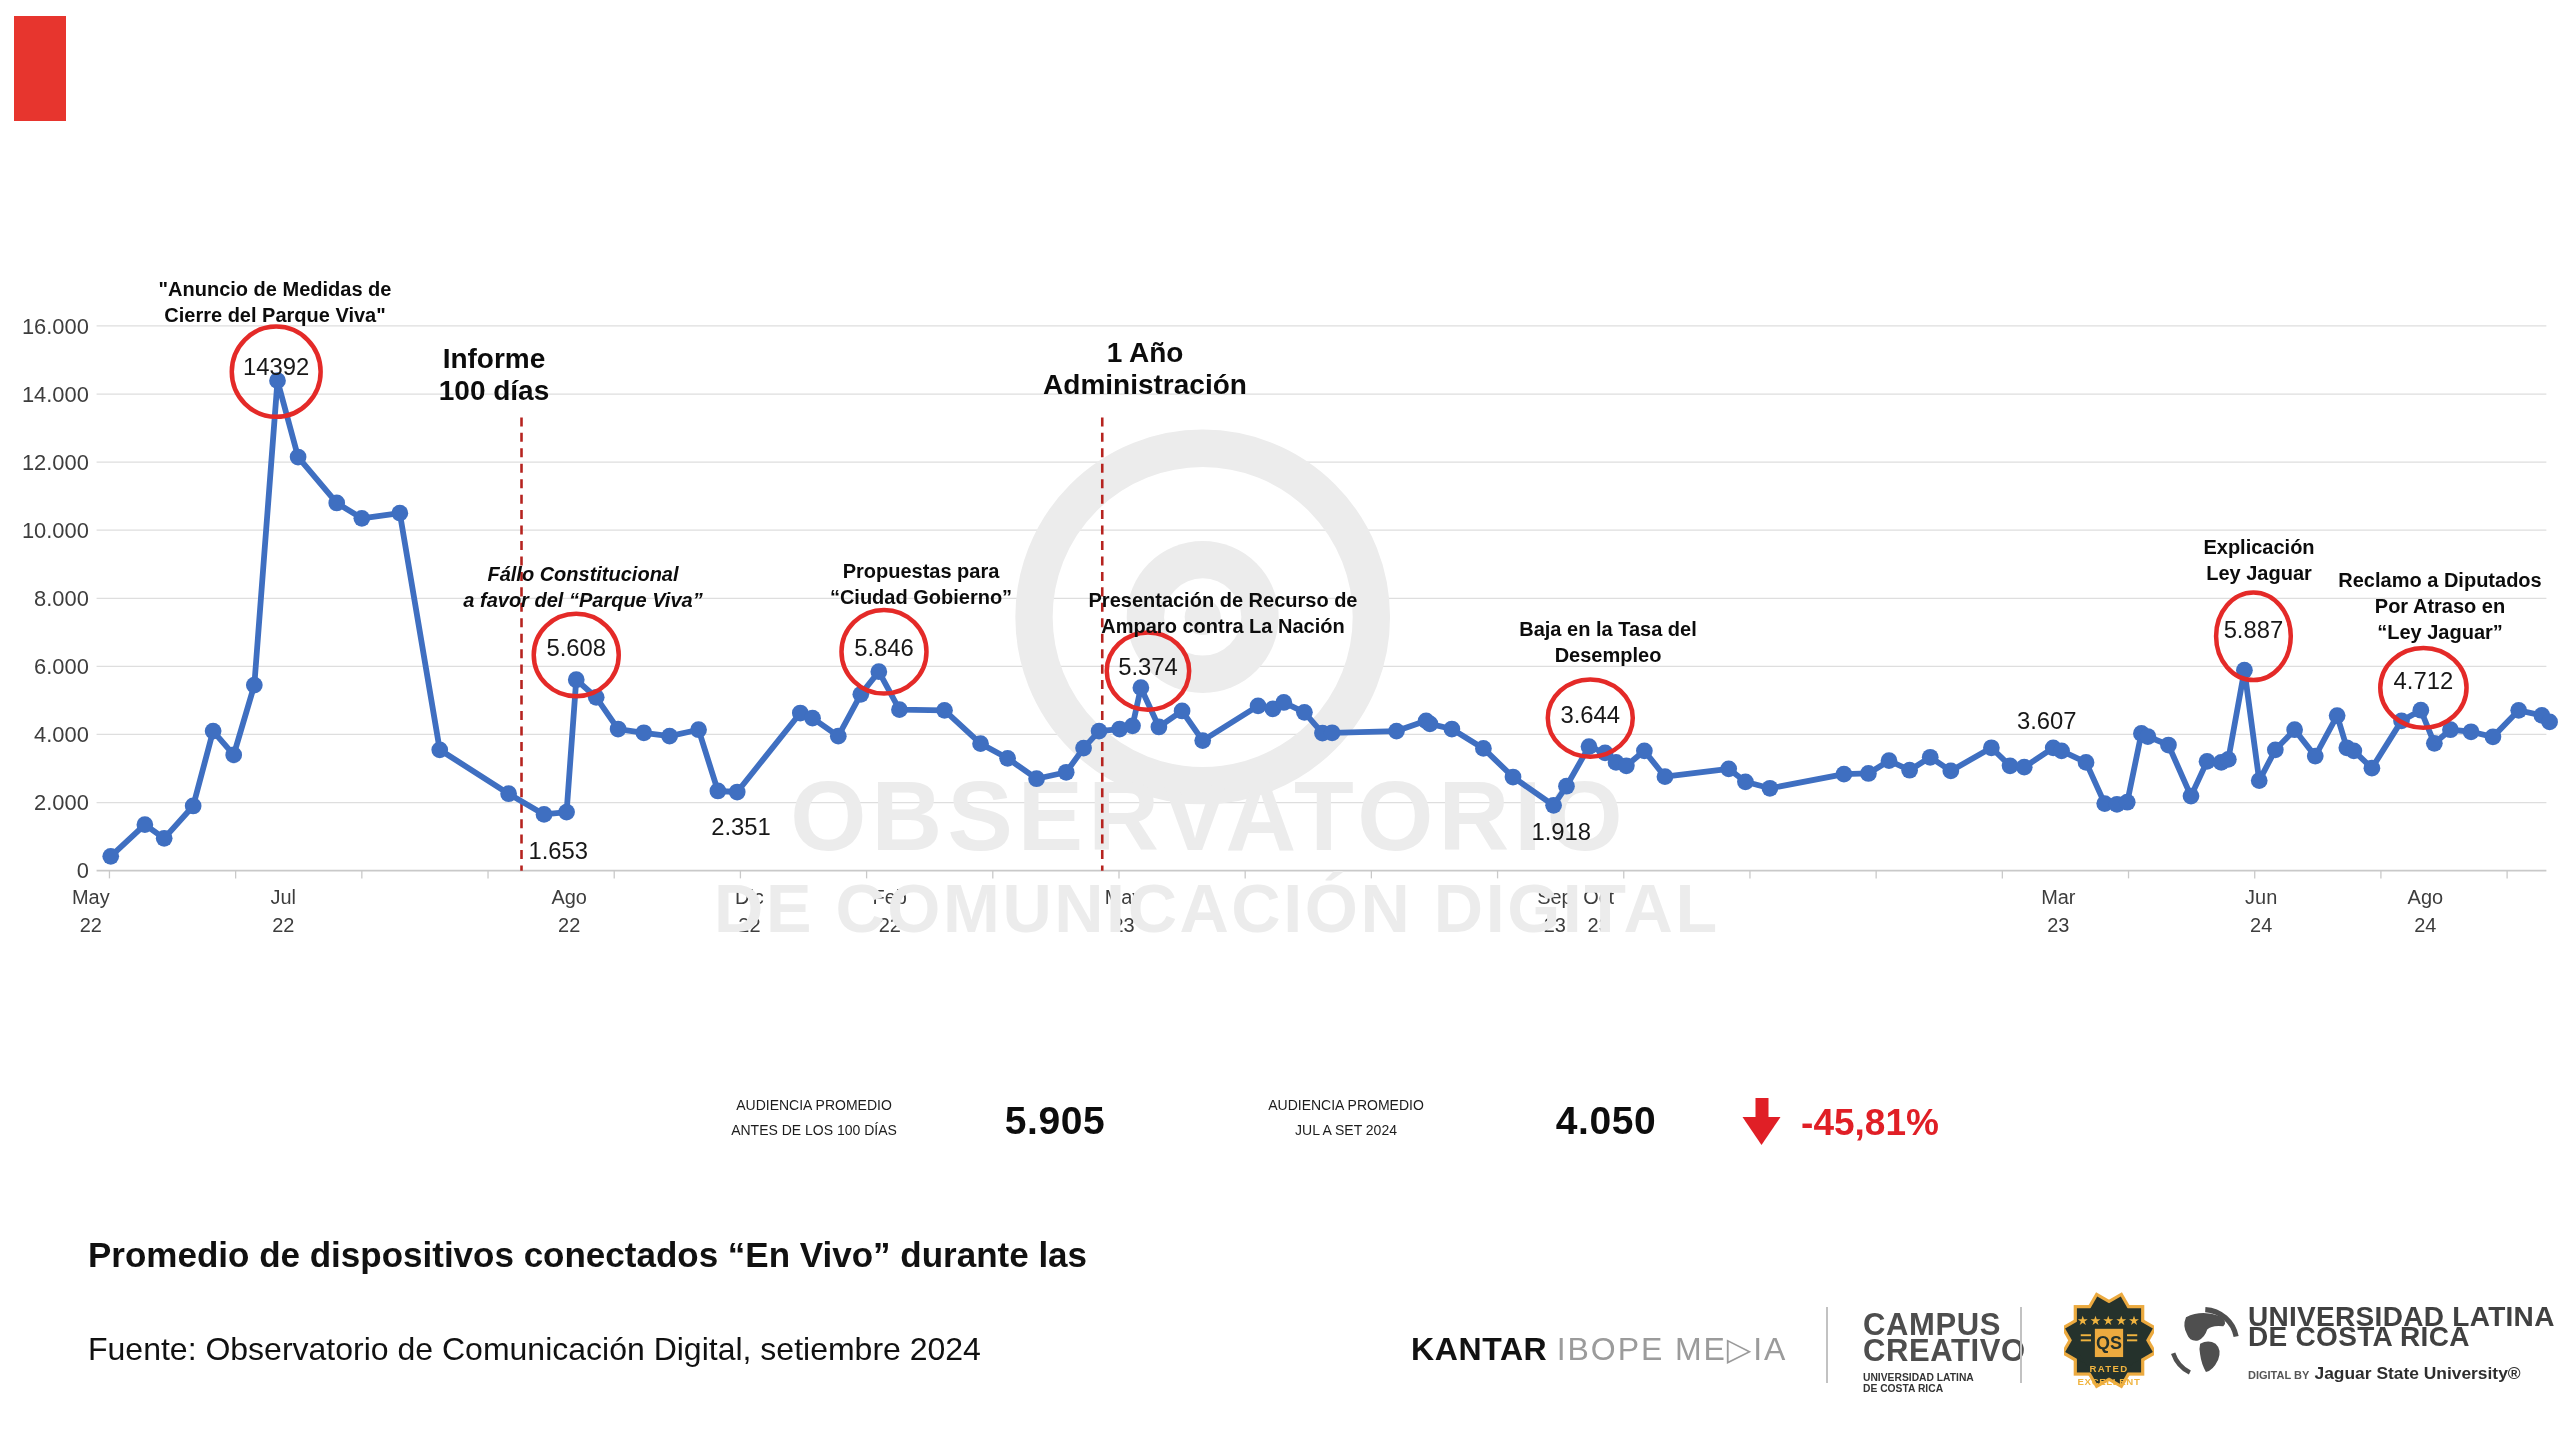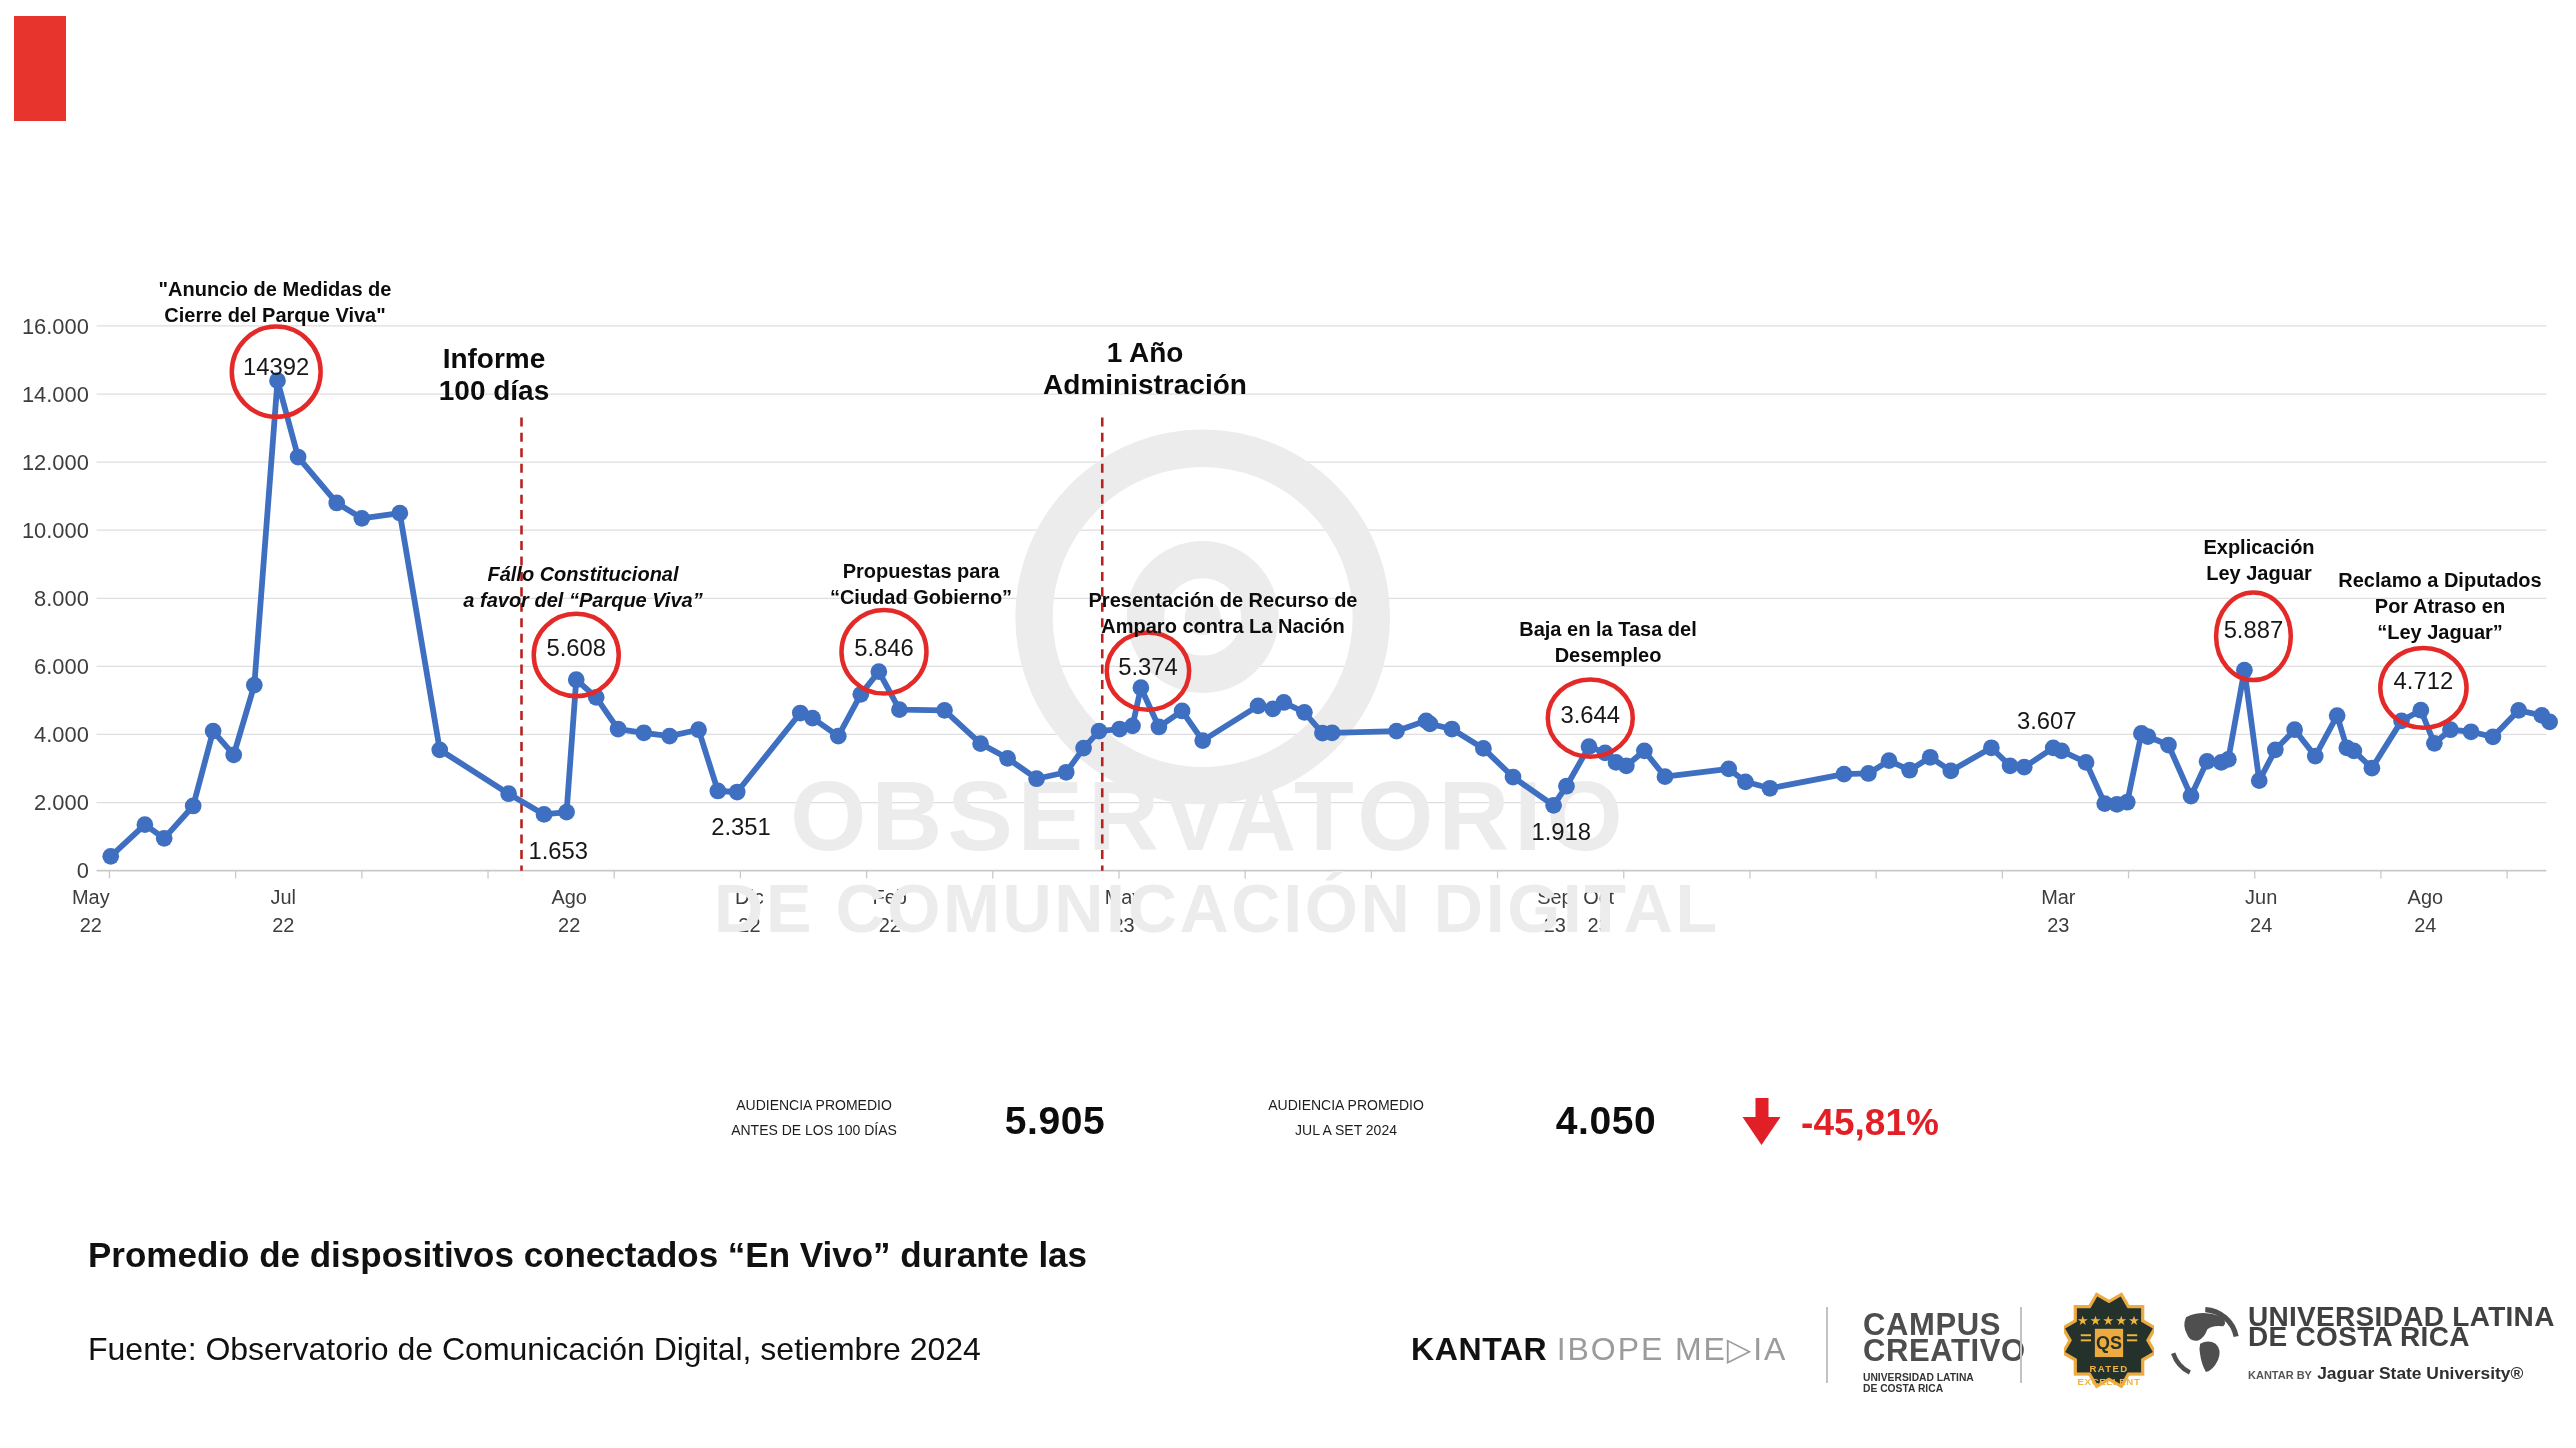--- a/index.html
+++ b/index.html
@@ -368,18 +368,18 @@
     <path d="M58,4 A52,52 0 0 1 106,46" fill="none" stroke="#4f4f4f" stroke-width="8"></path>
     <path d="M8,72 A52,52 0 0 0 34,102" fill="none" stroke="#4f4f4f" stroke-width="7"></path>
     <path d="M28,16 Q52,4 80,14 Q94,22 86,30 Q68,28 61,35 Q57,48 47,52 Q34,54 30,43 Q22,30 28,16 Z" fill="#4f4f4f"></path>
     <path d="M50,57 Q63,50 74,57 Q84,66 78,82 Q70,99 59,101 Q52,89 50,74 Q48,64 50,57 Z" fill="#4f4f4f"></path>
   </svg>
 
   <div class="ulatina">
     <div class="u1">UNIVERSIDAD LATINA</div>
     <div class="u1">DE COSTA RICA</div>
     <div class="powered">
-      <span>KANTAR BY</span><span class="asu">Jaguar State University®</span>
+      <span>DIGITAL BY</span><span class="asu">Jaguar State University®</span>
     </div>
   </div>
 
 </div>
 
 
 </body></html>

